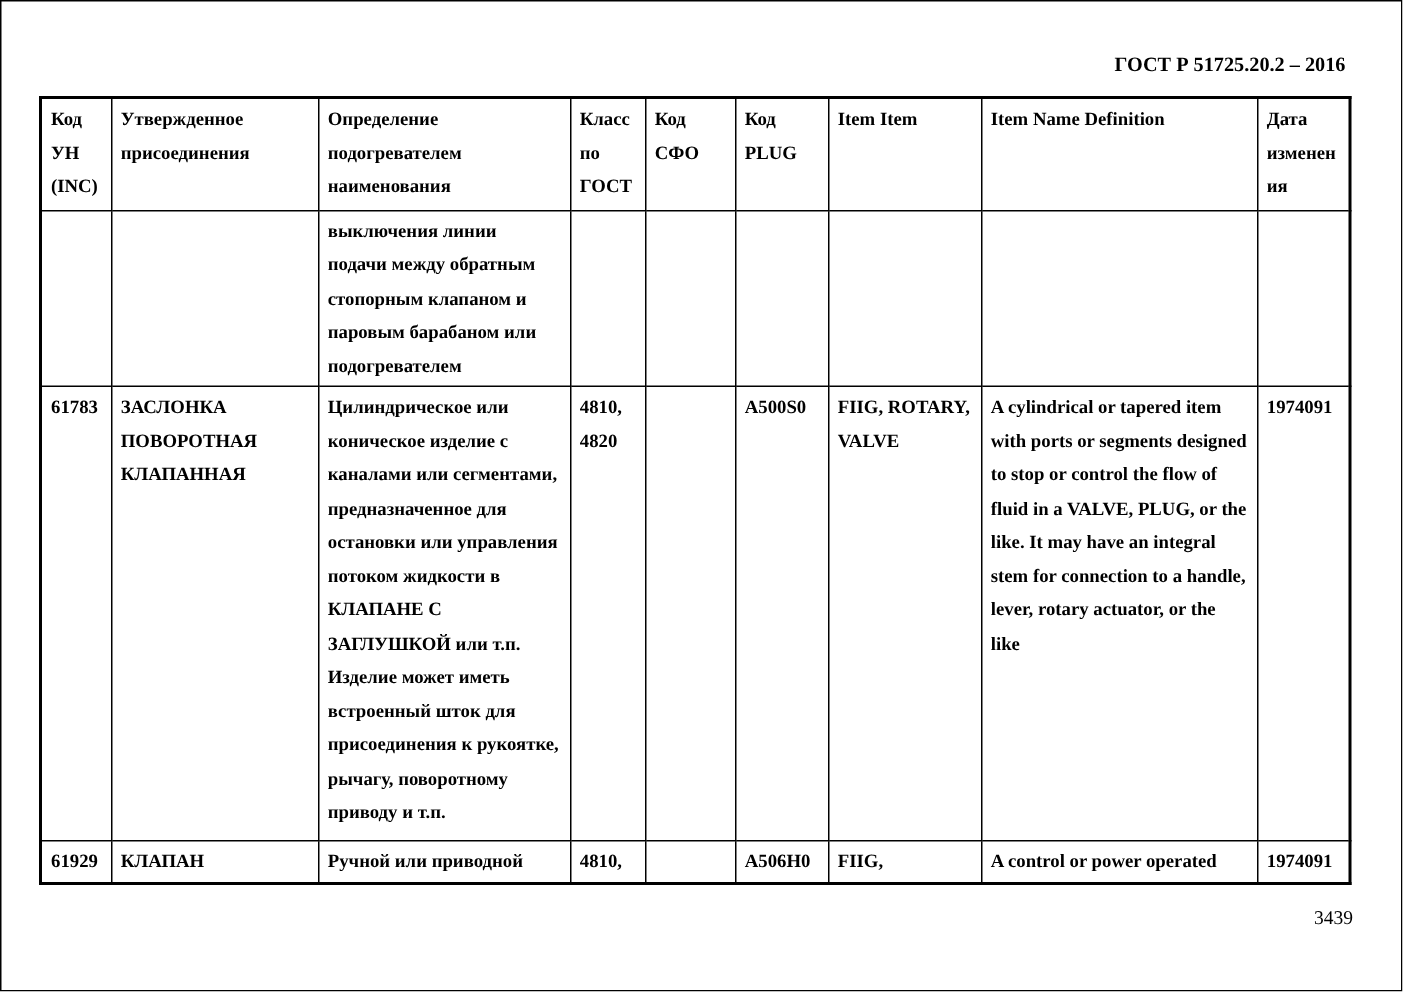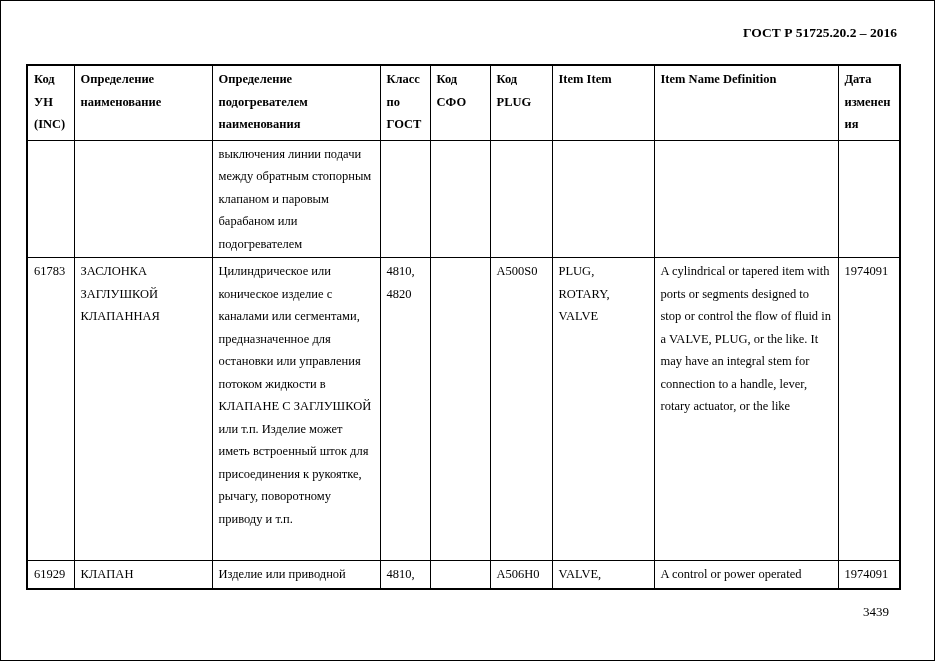--- a/index.html
+++ b/index.html
@@ -13,21 +13,21 @@
     height: 661px;
     box-sizing: border-box;
     background: #ffffff;
     border: 1px solid #000000;
     font-family: "Liberation Serif", "DejaVu Serif", serif;
     color: #000000;
     overflow: hidden;
   }
   .doc-header {
     position: absolute;
-    top: 24px;
+    top: 34px;
     right: 37px;
     font-size: 13.5px;
     font-weight: bold;
     white-space: nowrap;
   }
   .gost-table {
     position: absolute;
     left: 25px;
     top: 63px;
     width: 873px;
@@ -37,33 +37,33 @@
   }
   .gost-table th, .gost-table td {
     border: 1px solid #000000;
     vertical-align: top;
     text-align: left;
     padding: 2px 6px;
     font-size: 12.5px;
     line-height: 22.5px;
     overflow-wrap: break-word;
     word-wrap: break-word;
-    font-weight: normal;
+    font-weight: bold;
   }
   .gost-table th {
     font-weight: bold;
   }
   tr.hdr-row { height: 75px; }
   tr.row-0 { height: 114px; }
   tr.row-1 { height: 303px; }
   tr.row-2 { height: 16px; }
   .page-number {
     position: absolute;
     top: 603px;
-    right: 45px;
+    right: 32px;
     font-size: 13px;
   }
 </style>
 </head>
 <body>
 
 <div class="page">
 
   <div class="doc-header">ГОСТ Р 51725.20.2 – 2016</div>
 
@@ -75,21 +75,21 @@
       <col style="width:50px">
       <col style="width:60px">
       <col style="width:62px">
       <col style="width:102px">
       <col style="width:184px">
       <col style="width:62px">
     </colgroup>
     <thead>
       <tr class="hdr-row">
         <th>Код УН (INC)</th>
-        <th>Определение наименование</th>
+        <th>Утвержденное присоединения</th>
         <th>Определение подогревателем наименования</th>
         <th>Класс по ГОСТ</th>
         <th>Код СФО</th>
         <th>Код PLUG</th>
         <th>Item Item</th>
         <th>Item Name Definition</th>
         <th>Дата изменения</th>
       </tr>
     </thead>
     <tbody>
@@ -99,37 +99,37 @@
         <td>выключения линии подачи между обратным стопорным клапаном и паровым барабаном или подогревателем</td>
         <td></td>
         <td></td>
         <td></td>
         <td></td>
         <td></td>
         <td></td>
       </tr>
       <tr class="row-1">
         <td>61783</td>
-        <td>ЗАСЛОНКА ЗАГЛУШКОЙ КЛАПАННАЯ</td>
+        <td>ЗАСЛОНКА ПОВОРОТНАЯ КЛАПАННАЯ</td>
         <td>Цилиндрическое или коническое изделие с каналами или сегментами, предназначенное для остановки или управления потоком жидкости в КЛАПАНЕ С ЗАГЛУШКОЙ или т.п. Изделие может иметь встроенный шток для присоединения к рукоятке, рычагу, поворотному приводу и т.п.</td>
         <td>4810, 4820</td>
         <td></td>
         <td>A500S0</td>
-        <td>PLUG, ROTARY, VALVE</td>
+        <td>FIIG, ROTARY, VALVE</td>
         <td>A cylindrical or tapered item with ports or segments designed to stop or control the flow of fluid in a VALVE, PLUG, or the like. It may have an integral stem for connection to a handle, lever, rotary actuator, or the like</td>
         <td>1974091</td>
       </tr>
       <tr class="row-2">
         <td>61929</td>
         <td>КЛАПАН</td>
-        <td>Изделие или приводной</td>
+        <td>Ручной или приводной</td>
         <td>4810,</td>
         <td></td>
         <td>A506H0</td>
-        <td>VALVE,</td>
+        <td>FIIG,</td>
         <td>A control or power operated</td>
         <td>1974091</td>
       </tr>
     </tbody>
   </table>
 
   <div class="page-number">3439</div>
 
 </div>
 

